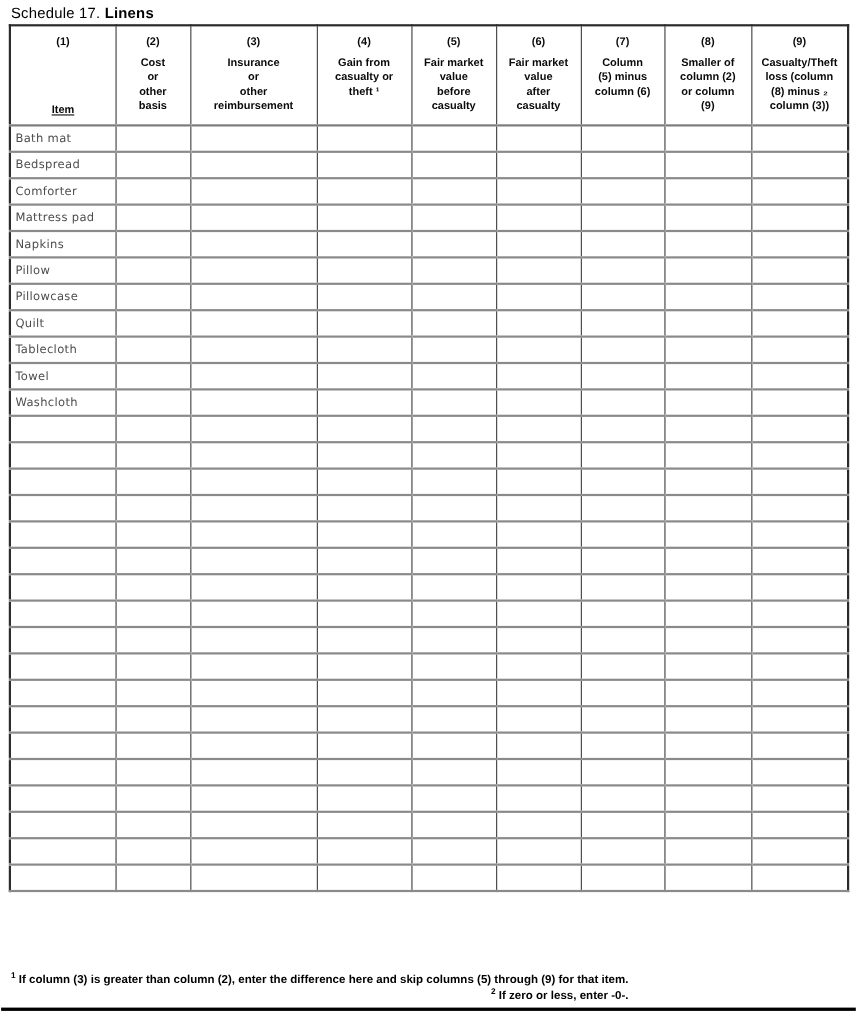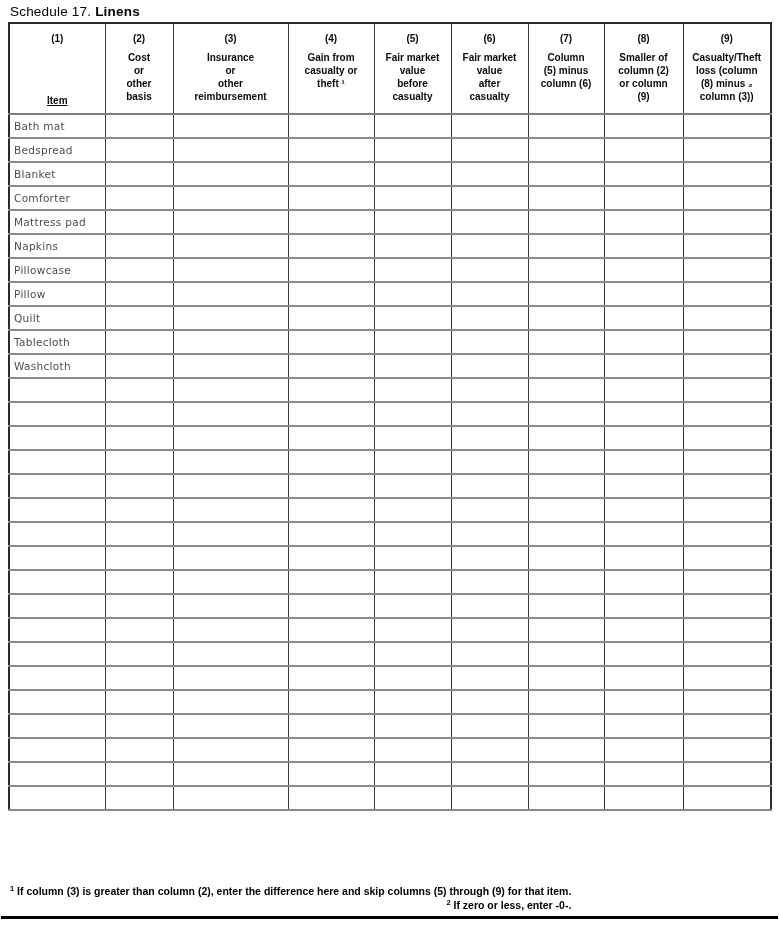--- a/index.html
+++ b/index.html
@@ -223,31 +223,20 @@
           <td></td>
           <td></td>
           <td></td>
           <td></td>
           <td></td>
           <td></td>
           <td></td>
           <td></td>
         </tr>
         <tr>
-          <td>Blanket</td>
-          <td></td>
-          <td></td>
-          <td></td>
-          <td></td>
-          <td></td>
-          <td></td>
-          <td></td>
-          <td></td>
-        </tr>
-        <tr>
           <td>Comforter</td>
           <td></td>
           <td></td>
           <td></td>
           <td></td>
           <td></td>
           <td></td>
           <td></td>
           <td></td>
         </tr>
@@ -267,54 +256,65 @@
           <td></td>
           <td></td>
           <td></td>
           <td></td>
           <td></td>
           <td></td>
           <td></td>
           <td></td>
         </tr>
         <tr>
+          <td>Pillow</td>
+          <td></td>
+          <td></td>
+          <td></td>
+          <td></td>
+          <td></td>
+          <td></td>
+          <td></td>
+          <td></td>
+        </tr>
+        <tr>
           <td>Pillowcase</td>
           <td></td>
           <td></td>
           <td></td>
           <td></td>
           <td></td>
           <td></td>
           <td></td>
           <td></td>
         </tr>
         <tr>
-          <td>Pillow</td>
-          <td></td>
-          <td></td>
-          <td></td>
-          <td></td>
-          <td></td>
-          <td></td>
-          <td></td>
-          <td></td>
-        </tr>
-        <tr>
           <td>Quilt</td>
           <td></td>
           <td></td>
           <td></td>
           <td></td>
           <td></td>
           <td></td>
           <td></td>
           <td></td>
         </tr>
         <tr>
           <td>Tablecloth</td>
+          <td></td>
+          <td></td>
+          <td></td>
+          <td></td>
+          <td></td>
+          <td></td>
+          <td></td>
+          <td></td>
+        </tr>
+        <tr>
+          <td>Towel</td>
           <td></td>
           <td></td>
           <td></td>
           <td></td>
           <td></td>
           <td></td>
           <td></td>
           <td></td>
         </tr>
         <tr>

